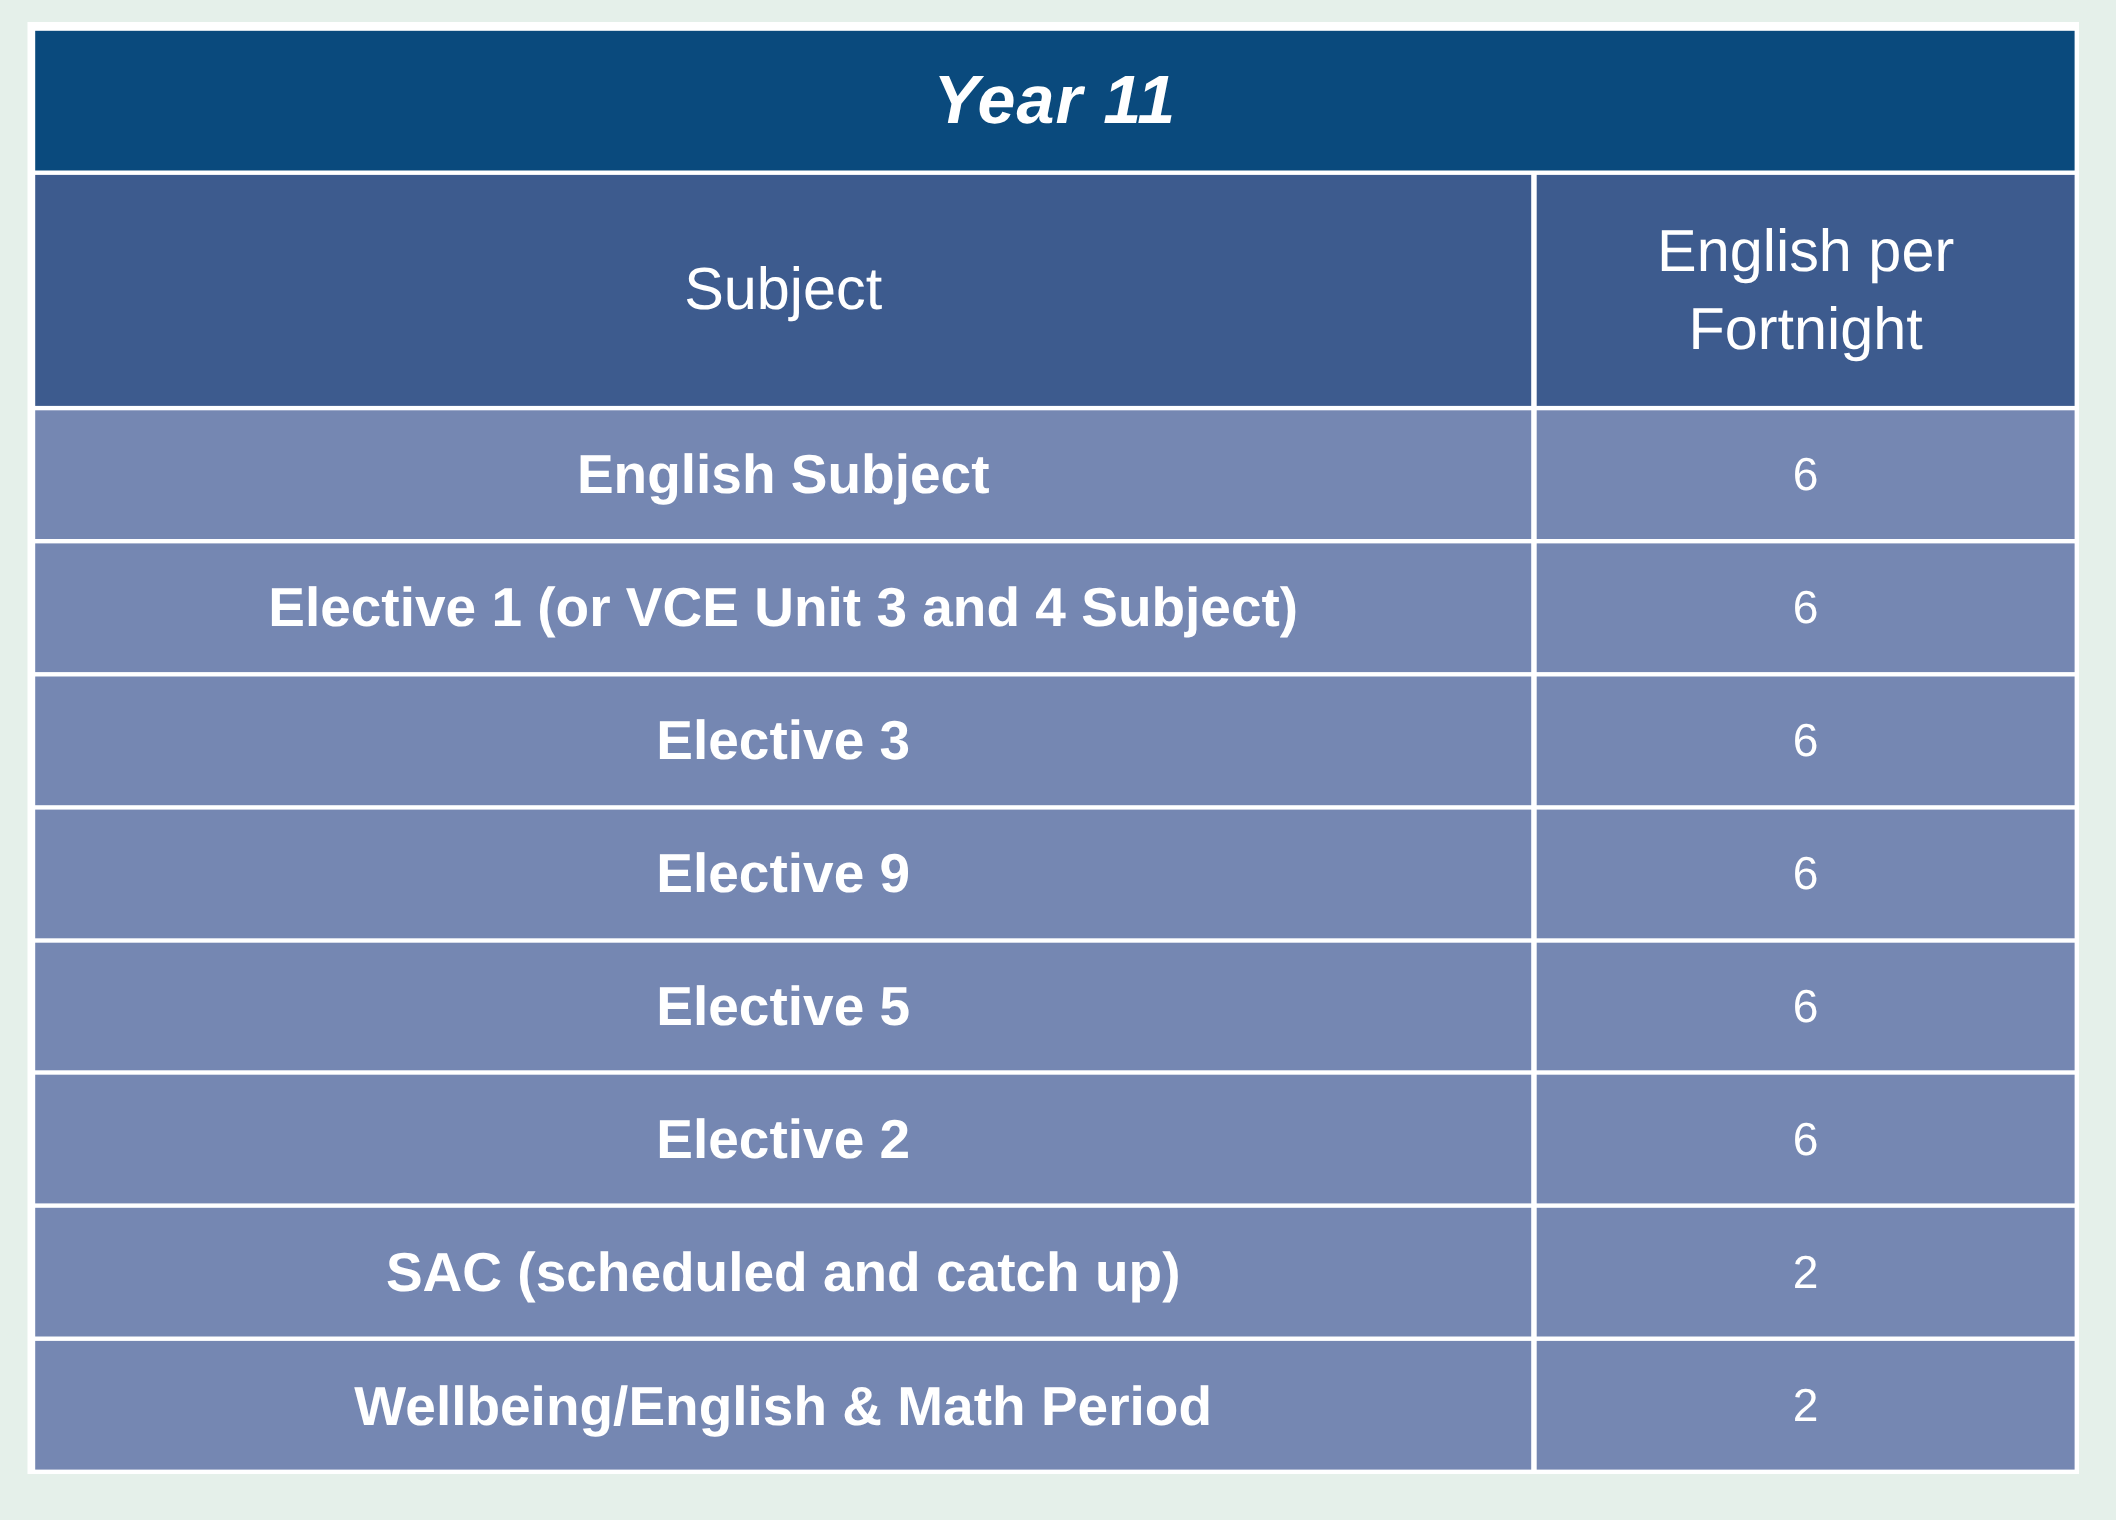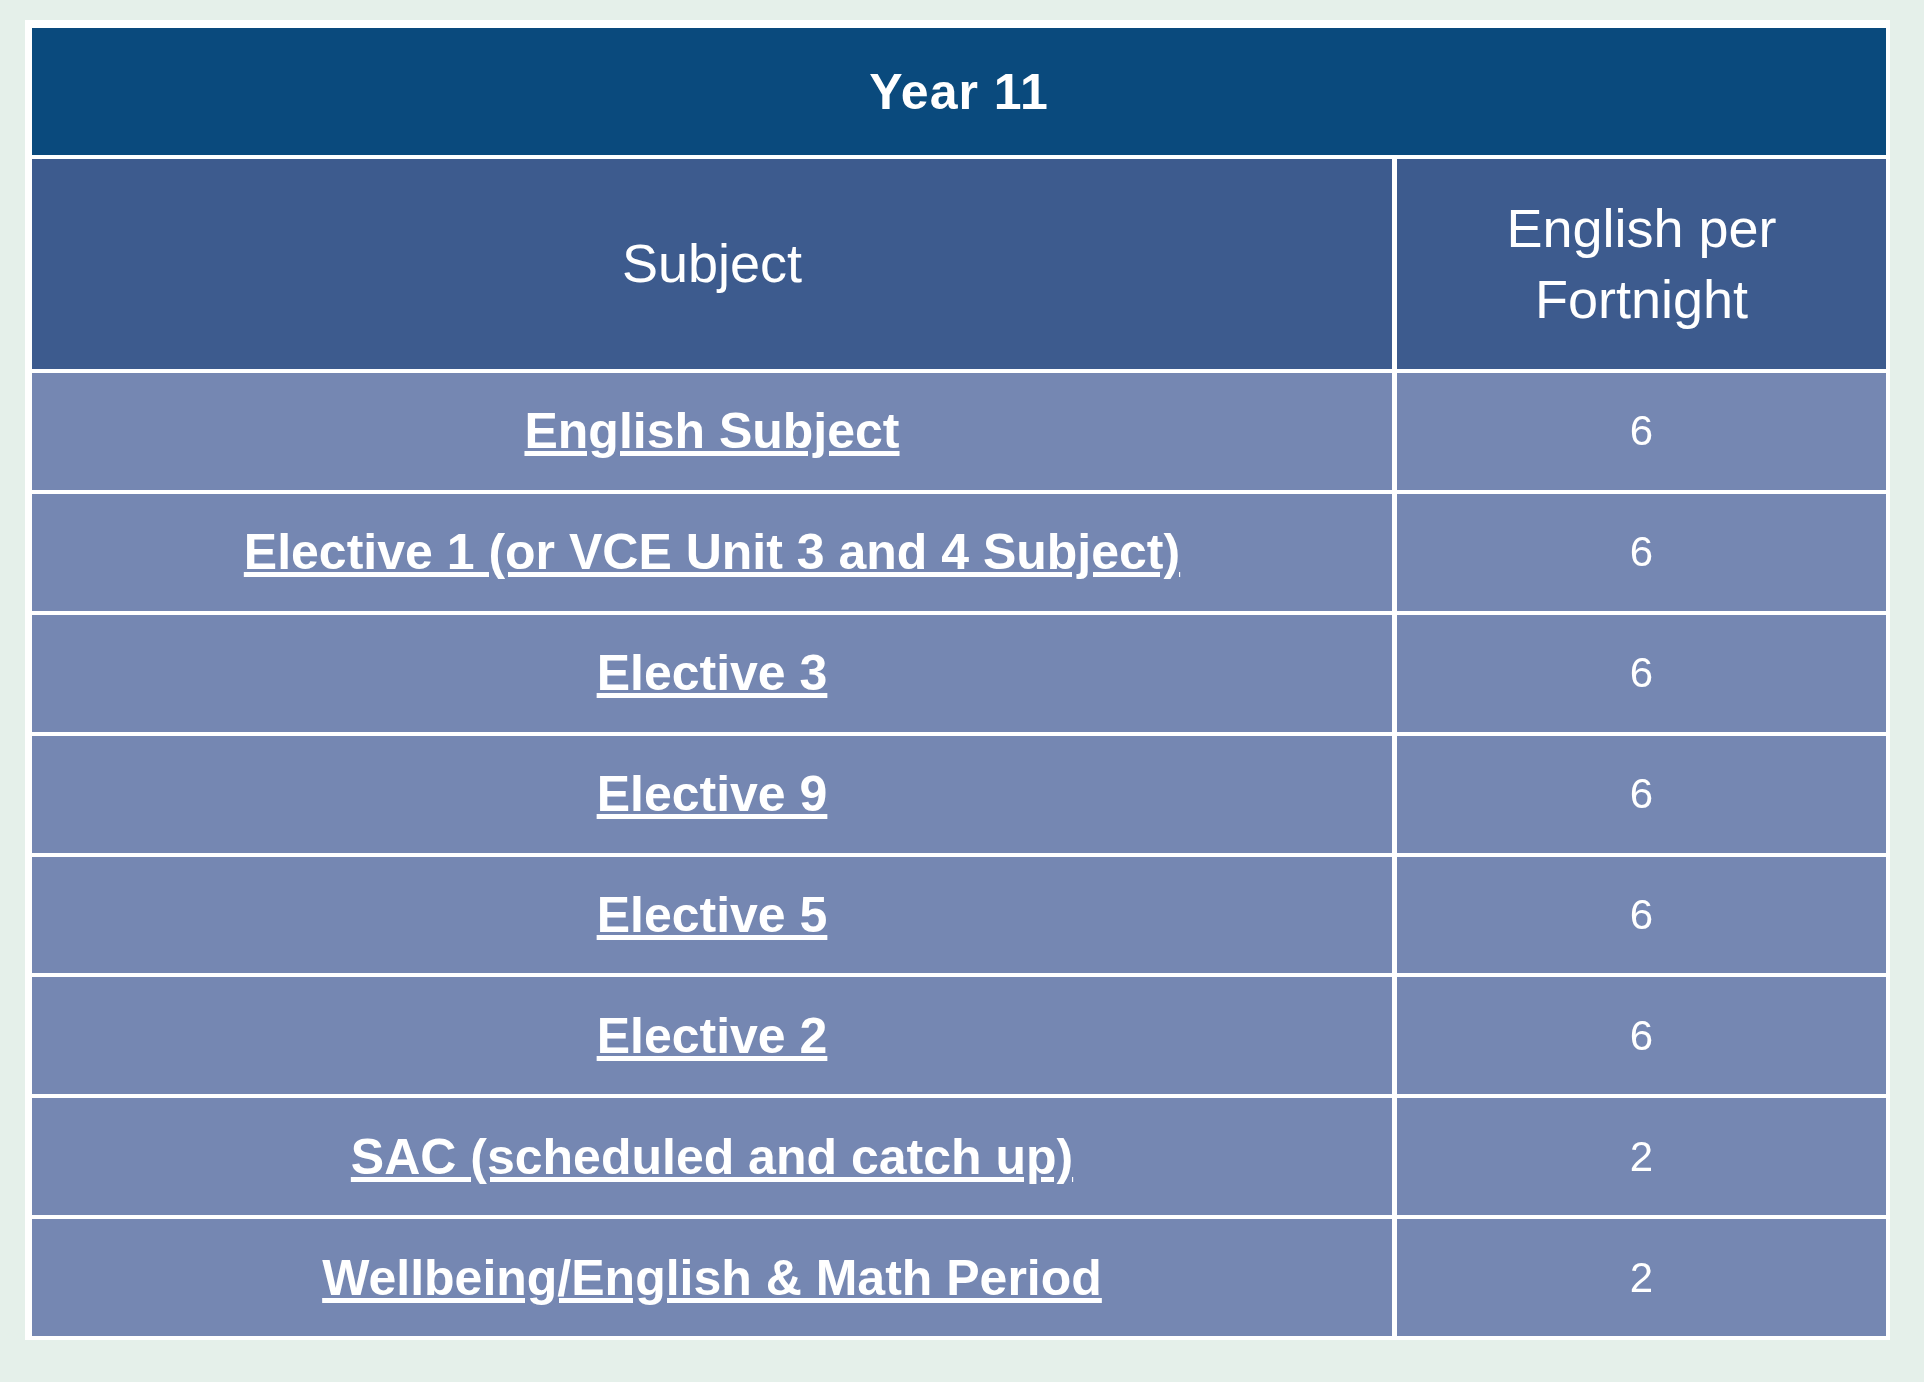--- a/index.html
+++ b/index.html
@@ -41,37 +41,37 @@
   .cell {
     display: flex;
     align-items: center;
     justify-content: center;
     text-align: center;
     color: var(--text);
   }
   .title-cell {
     grid-column: 1 / -1;
     background: var(--header-bg);
-    font-size: 50px;
+    font-size: 62px;
     font-weight: bold;
     letter-spacing: 1px;
+    font-style: italic;
   }
   .colhead-cell {
     background: var(--subheader-bg);
     font-size: 54px;
     font-weight: normal;
     line-height: 1.32;
     padding: 0 40px;
   }
   .subject-cell {
     background: var(--row-bg);
     font-size: 50px;
     font-weight: bold;
     padding: 0 30px;
-    text-decoration: underline;
   }
   .periods-cell {
     background: var(--row-bg);
     font-size: 42px;
     font-weight: normal;
   }
 </style>
 </head>
 <body>
 

